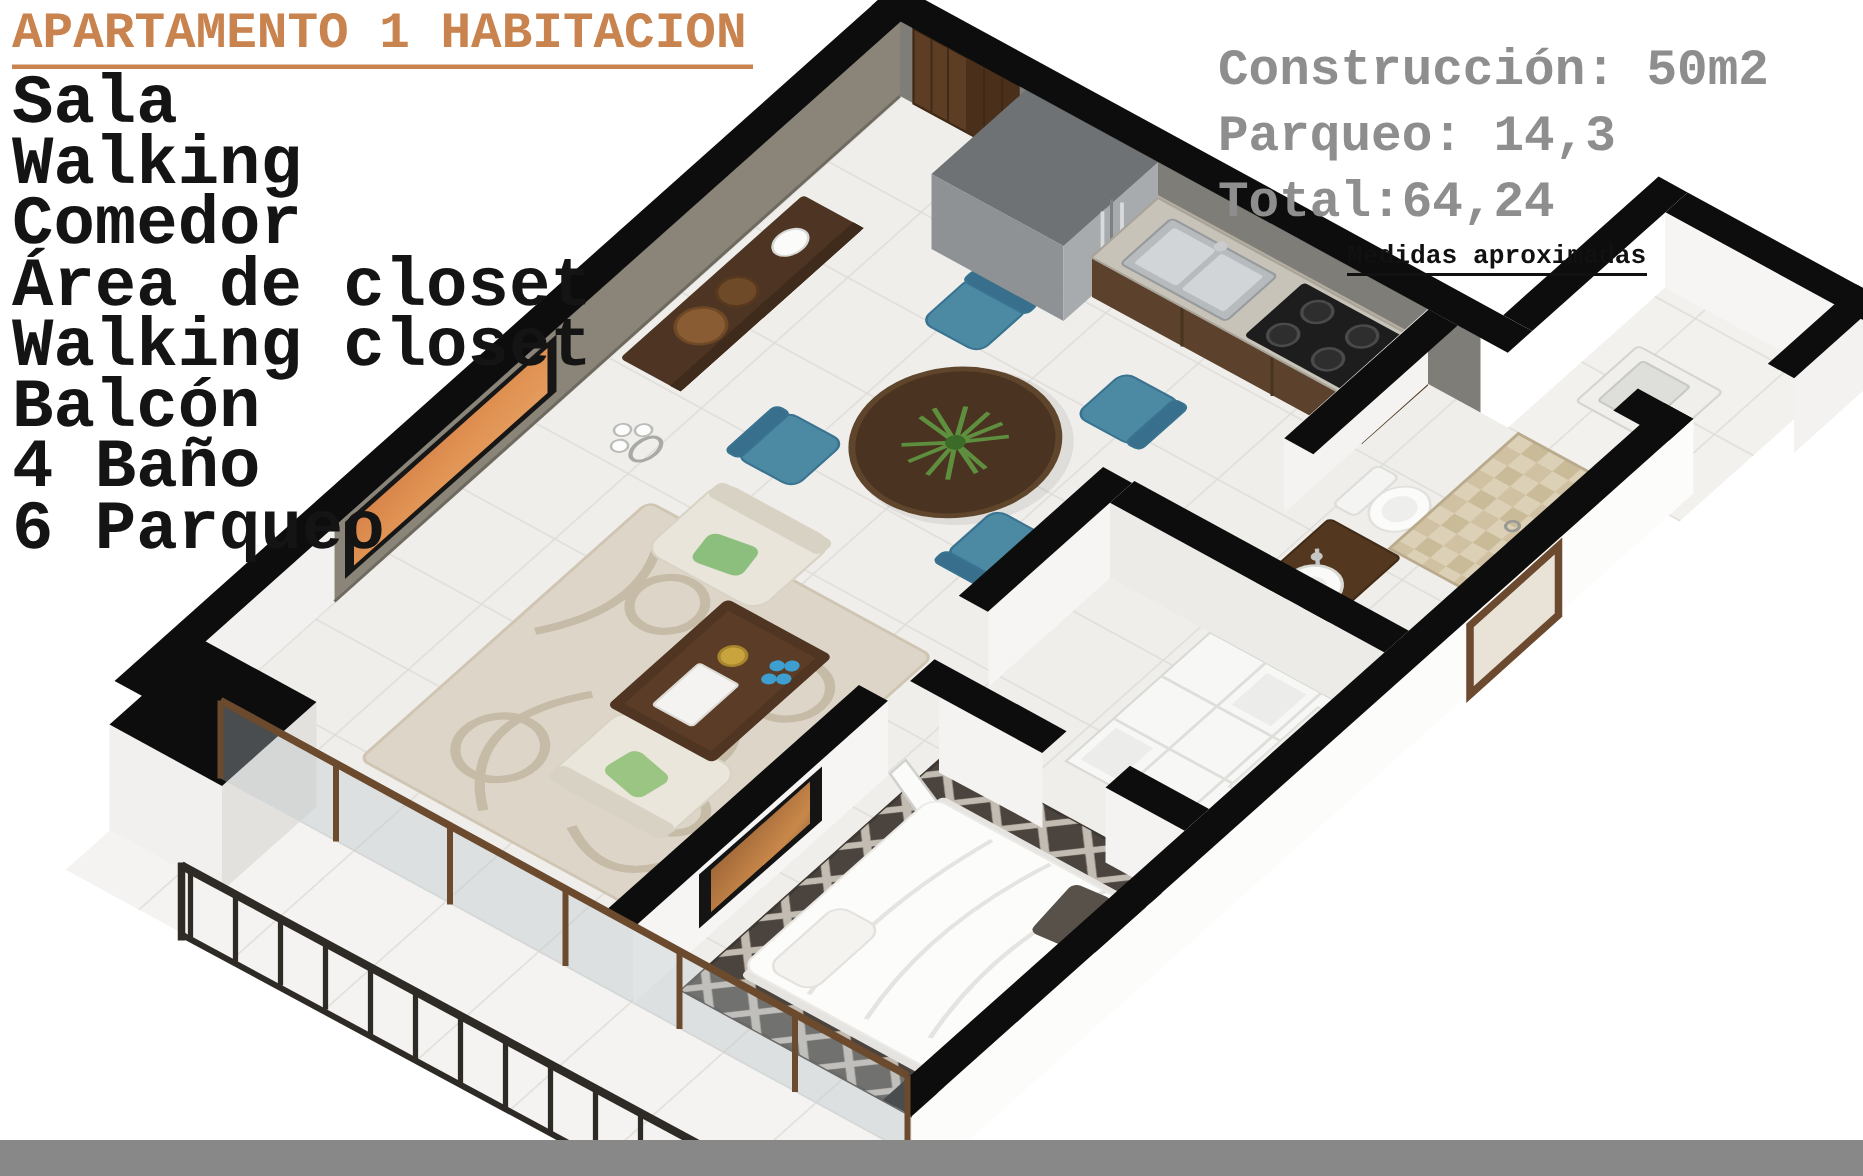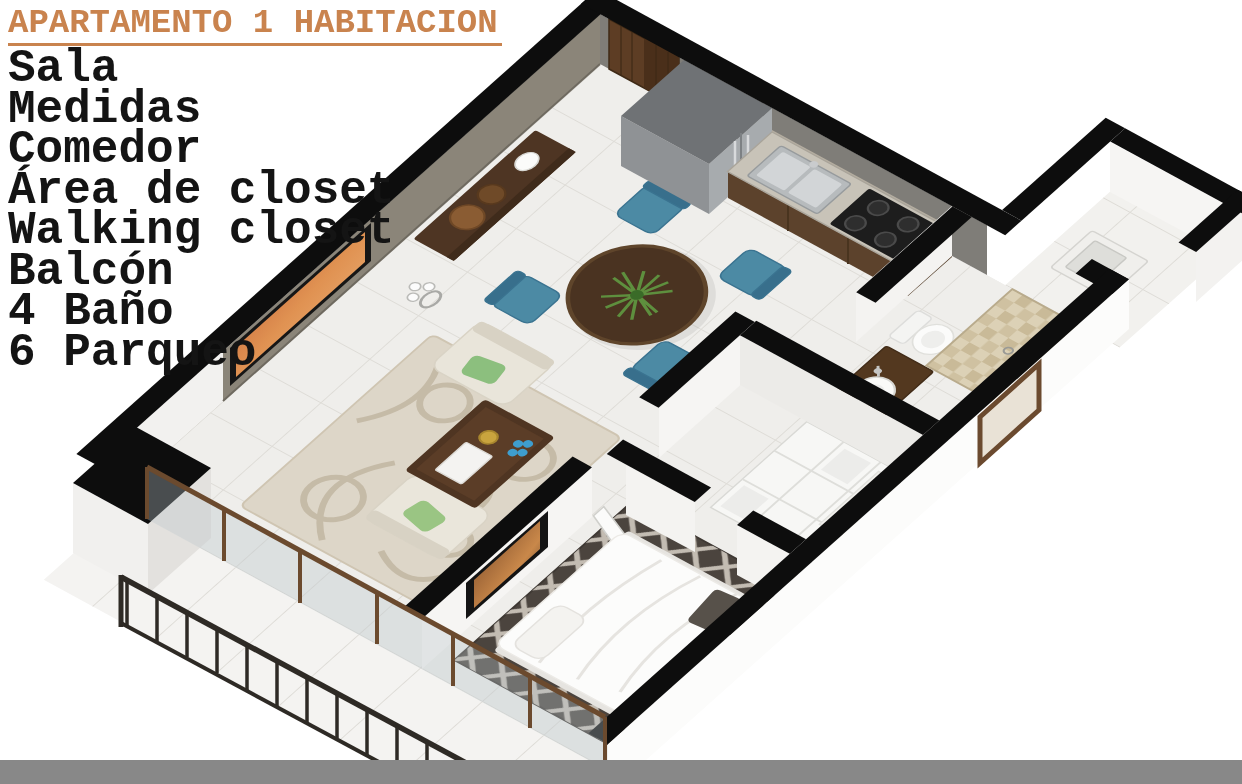--- a/index.html
+++ b/index.html
@@ -322,23 +322,29 @@
         <line x1="427" y1="743" x2="427" y2="787"></line>
         <line x1="457" y1="759" x2="457" y2="803"></line>
       </g>
     </g>
   </svg>
 
   <div class="title-block">APARTAMENTO 1 HABITACION</div>
 
   <div class="room-list">
     <div>Sala</div>
-    <div>Medidas</div>
+    <div>Walking</div>
     <div>Comedor</div>
     <div>Área de closet</div>
     <div>Walking closet</div>
     <div>Balcón</div>
     <div>4 Baño</div>
     <div>6 Parqueo</div>
   </div>
 
+  <div class="measures">
+    <div class="mline">Construcción: 50m2</div>
+    <div class="mline">Parqueo: 14,3</div>
+    <div class="mline">Total:64,24</div>
+    <span class="note">Medidas aproximadas</span>
+  </div>
 
 </div>
 
 </body></html>

